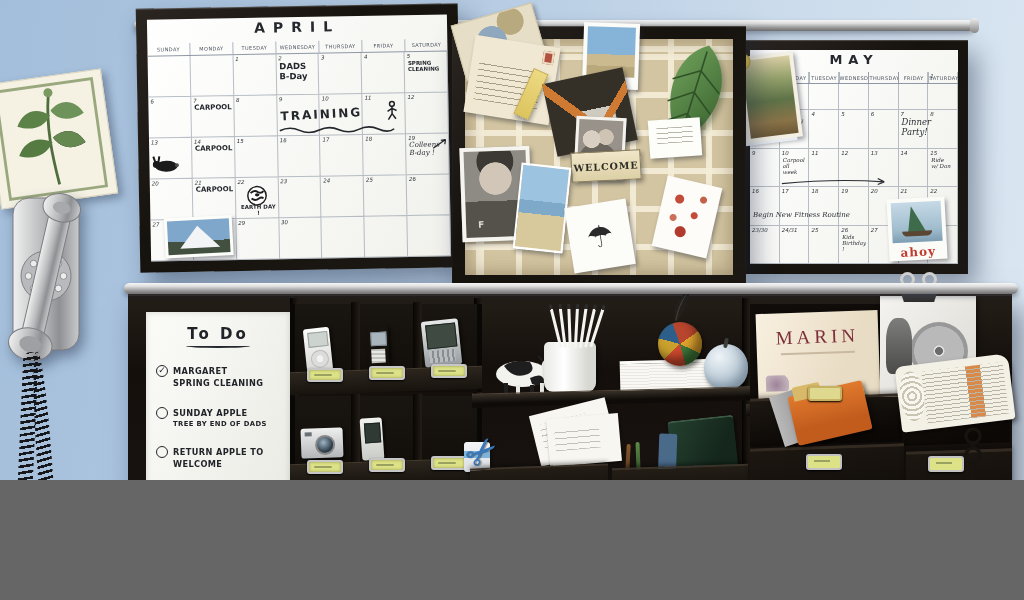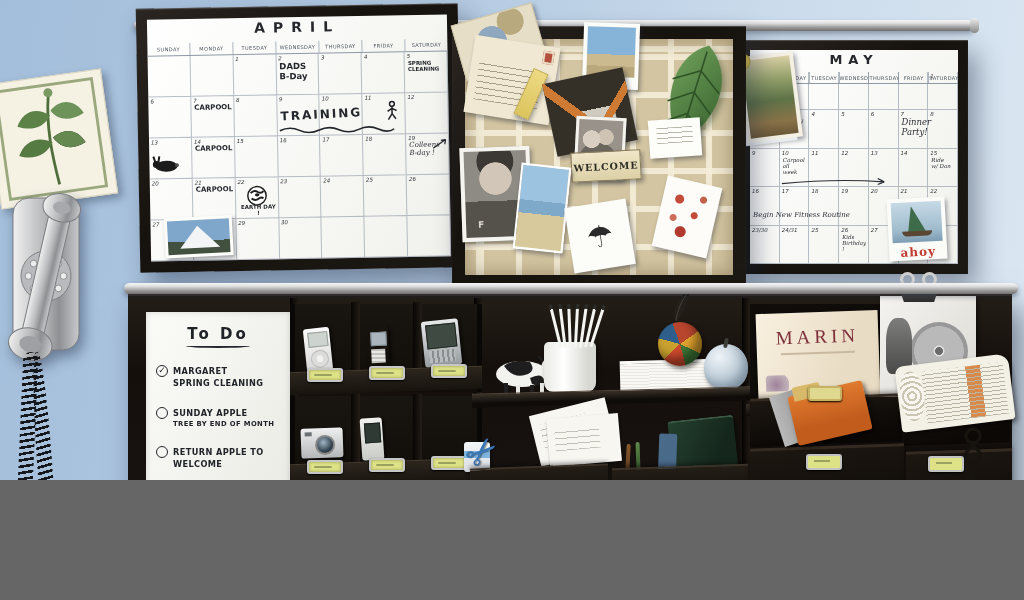--- a/index.html
+++ b/index.html
@@ -740,21 +740,21 @@
       <div class="todo-underline"></div>
       <div id="todo-items">
           <div class="todo-item checked">
             <span class="ck">✓</span>
             <span class="t">MARGARET</span>
             <span class="t">SPRING CLEANING</span>
           </div>
           <div class="todo-item">
             <span class="ck"></span>
             <span class="t">SUNDAY APPLE</span>
-            <span class="t sml">TREE BY END OF MONTH</span>
+            <span class="t sml">TREE BY END OF DADS</span>
           </div>
           <div class="todo-item">
             <span class="ck"></span>
             <span class="t">RETURN APPLE TO</span>
             <span class="t">WELCOME</span>
           </div>
         </div>
       <div class="tray"></div>
       <div class="eraser"></div>
     </div>

